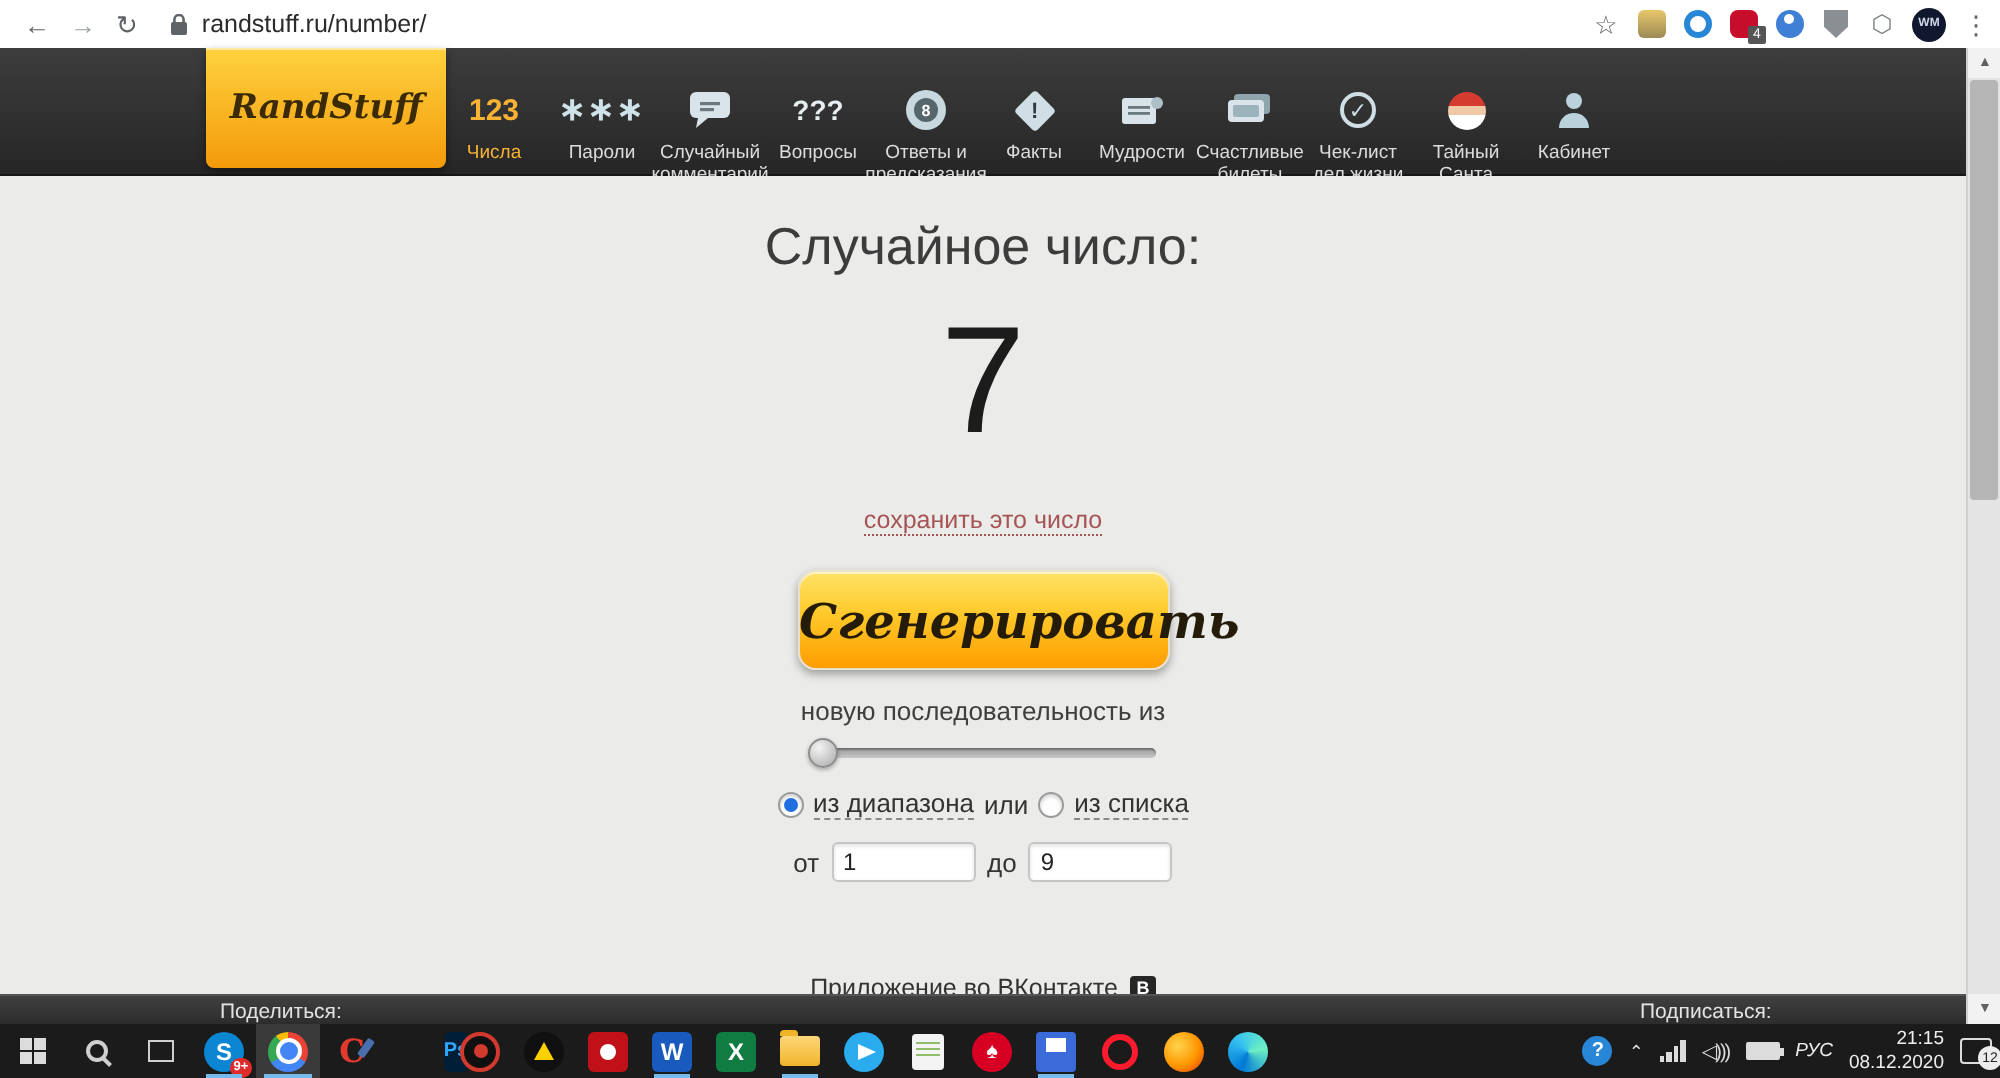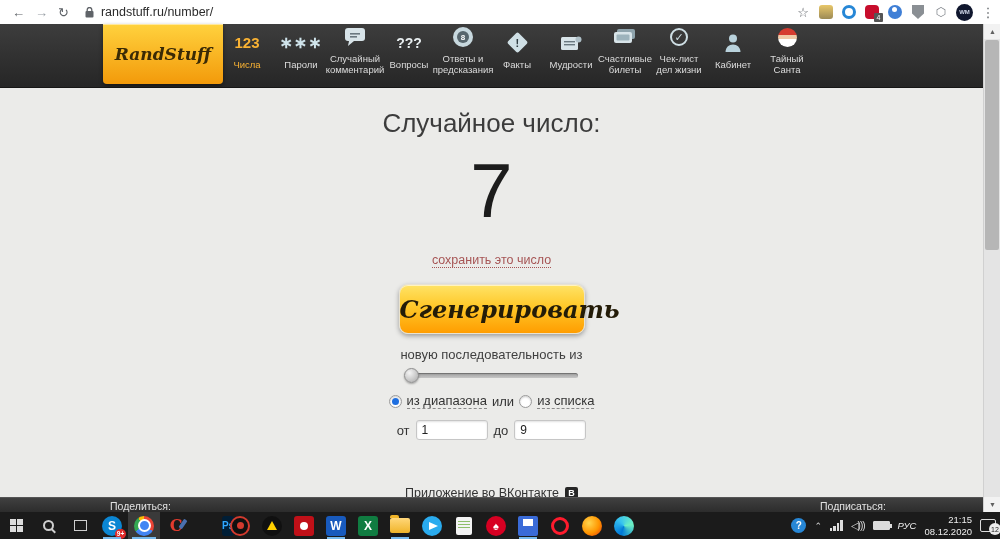--- a/index.html
+++ b/index.html
@@ -29,21 +29,21 @@
   .menu-dots { font-size:13px; color:#5f6368; }
 
   
   .topnav { position:absolute; top:24px; left:0; width:1000px; height:64px;
     background:linear-gradient(180deg,#3d3d3d,#262626); border-bottom:1px solid #161616; }
   .logo { position:absolute; left:103px; top:0; width:120px; height:60px;
     background:linear-gradient(180deg,#ffd23e,#f39a0a); border-radius:0 0 4px 4px;
     box-shadow:0 2px 4px rgba(0,0,0,.45), inset 0 1px 0 rgba(255,255,255,.5);
     display:flex; align-items:center; justify-content:center;
     font-family:"DejaVu Serif", serif; font-style:italic; font-weight:bold; font-size:17px; color:#3a2a05; cursor:pointer; }
-  .nav-items { position:absolute; left:220px; top:0; display:flex;align-items:center; }
+  .nav-items { position:absolute; left:220px; top:18px; display:flex; }
   .nav-item { width:54px; display:flex; flex-direction:column; align-items:center; cursor:pointer; }
   .nicon { height:26px; display:flex; align-items:center; justify-content:center; }
   .nlabel { margin-top:3px; font-size:9.5px; line-height:1.2; color:#dcdcdc; text-align:center; }
   .nav-item.active .nlabel, .glyph-123 { color:#f9b233; }
   .glyph-123 { font-weight:bold; font-size:15px; }
   .glyph-ast { color:#cfe3ea; font-weight:bold; font-size:16px; letter-spacing:1px; }
   .glyph-q { color:#e8eef0; font-weight:bold; font-size:14px; }
   .icon8 { width:20px; height:20px; border-radius:50%; background:#c7d8de; display:flex; align-items:center; justify-content:center; }
   .icon8 .inner { width:12px; height:12px; border-radius:50%; background:#57666d; color:#fff; font-size:8px; font-weight:bold; display:flex; align-items:center; justify-content:center; }
   .icon-diamond { width:15px; height:15px; background:#cfdfe5; transform:rotate(45deg); border-radius:2px; display:flex; align-items:center; justify-content:center; }
@@ -267,33 +267,33 @@
 
       <div class="nav-item">
         <div class="nicon">
           <span class="icon-badgecheck">✓</span>
         </div>
         <div class="nlabel">Чек-лист дел жизни</div>
       </div>
 
       <div class="nav-item">
         <div class="nicon">
+            <span class="icon-santa"></span>
+          </div>
+        <div class="nlabel">Тайный Санта</div>
+      </div>
+
+      <div class="nav-item">
+        <div class="nicon">
           <svg width="18" height="20" viewBox="0 0 18 20">
               <circle cx="9" cy="5.5" r="4" fill="#b9d2dc"></circle>
               <path d="M1.5 19c0-4.5 3.4-7.5 7.5-7.5s7.5 3 7.5 7.5z" fill="#b9d2dc"></path>
             </svg>
         </div>
         <div class="nlabel">Кабинет</div>
-      </div>
-
-      <div class="nav-item">
-        <div class="nicon">
-            <span class="icon-santa"></span>
-          </div>
-        <div class="nlabel">Тайный Санта</div>
       </div>
 
     </div>
   </nav>
 
   <main class="page">
     <div class="heading">Случайное число:</div>
     <div class="bignum">7</div>
     <span class="savelink">сохранить это число</span>
     <button class="genbtn">Сгенерировать</button>

